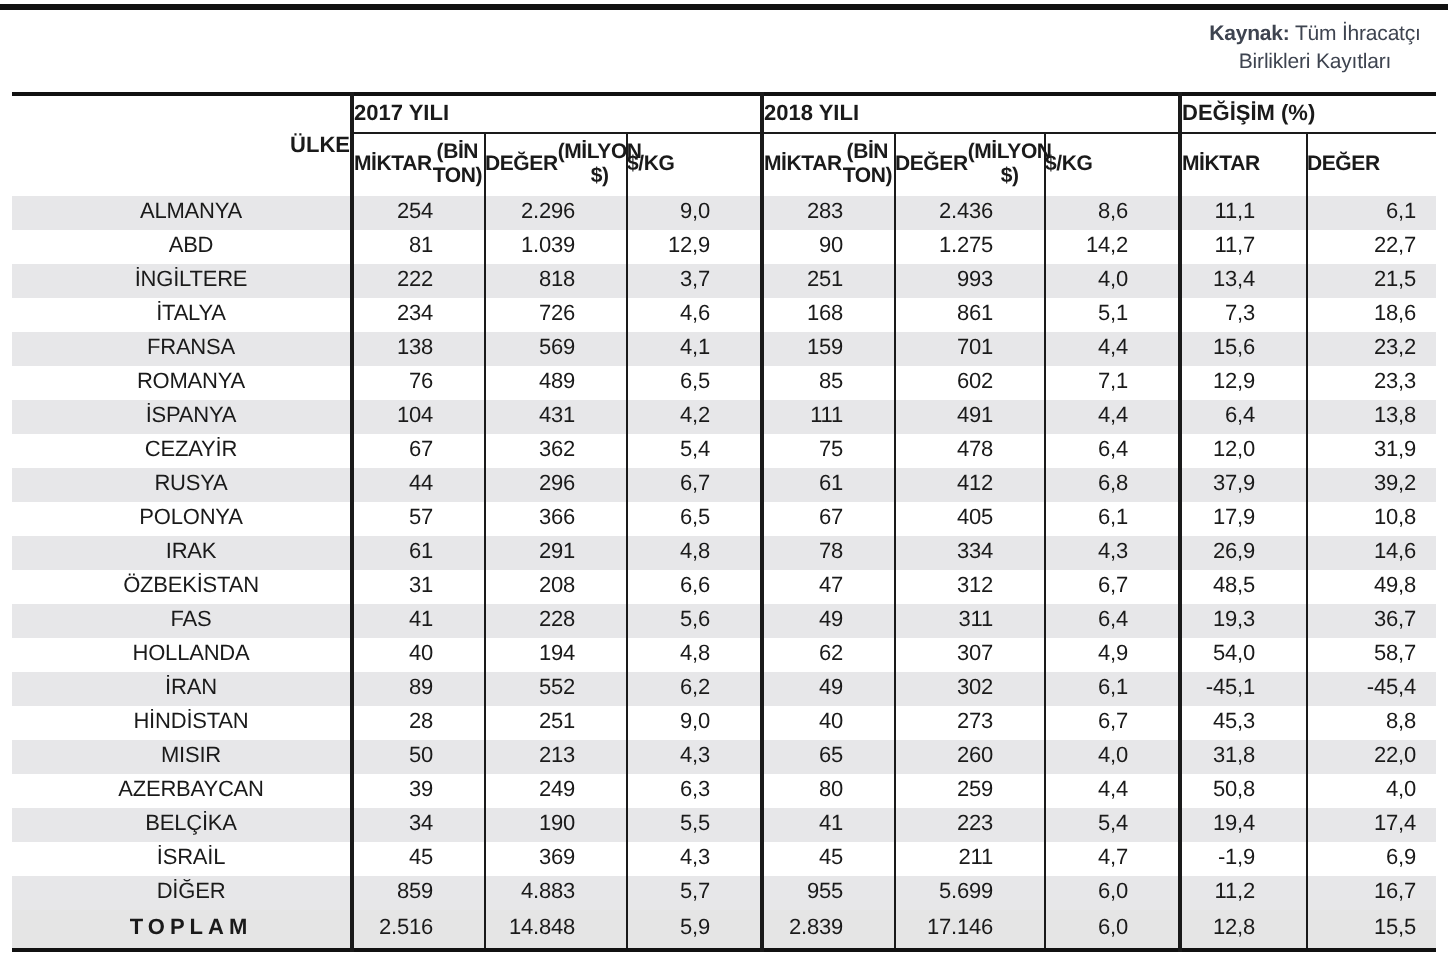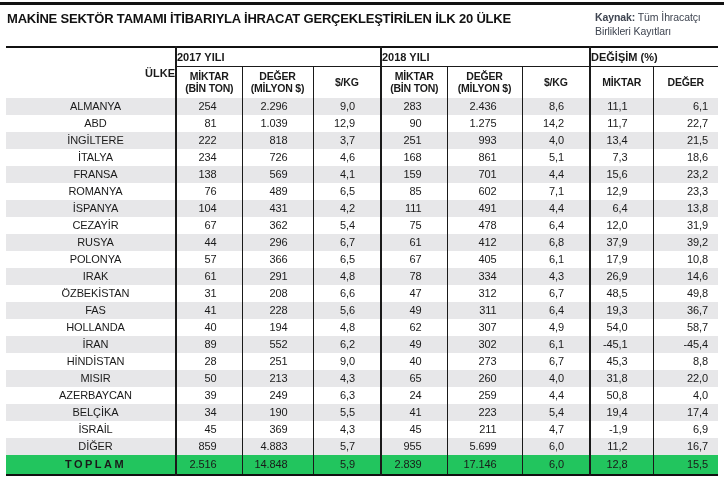--- a/index.html
+++ b/index.html
@@ -4,54 +4,53 @@
 <style>
   * { margin:0; padding:0; box-sizing:border-box; }
   body { background:#ffffff; font-family:"Liberation Sans","DejaVu Sans",sans-serif; color:#1a1a1a; }
   .page { width:724px; height:481px; background:#fff; overflow:hidden; position:relative; }
 
   .topbar { height:3px; background:#111; margin:2px 0 0 0; }
 
   .masthead { display:flex; justify-content:space-between; align-items:flex-start; padding:6px 4px 7px 7px; }
   .title { font-size:13px; font-weight:700; letter-spacing:-0.2px; color:#111; line-height:1.2; }
   .subtitle { font-size:11px; color:#222; margin-top:3px; letter-spacing:-0.1px; }
-  .source { font-size:10.5px; color:#3e4450; text-align:left; line-height:1.32; max-width:125px; letter-spacing:-0.1px; }
+  .source { font-size:10.5px; color:#3e4450; text-align:center; line-height:1.32; max-width:125px; letter-spacing:-0.1px; }
   .source b { font-weight:700; }
 
   table.data { border-collapse:collapse; table-layout:fixed; width:712px; margin-left:6px;
                border-top:2px solid #111; border-bottom:2px solid #111; }
   thead th { font-weight:700; vertical-align:middle; }
   th.group { font-size:11px; height:20px; border-bottom:1px solid #1a1a1a; text-align:left; }
   th.sub   { font-size:10.5px; height:31px; text-align:center; letter-spacing:-0.2px; }
   th.ulke  { font-size:11px; text-align:right; padding-left:10px; vertical-align:middle; }
-  .subhead { display:flex; flex-direction:column; justify-content:center; align-items:center; height:100%; line-height:1.15; }
+  .subhead { display:flex; flex-direction:row; align-items:center; height:100%; line-height:1.15; }
   .subhead span:empty { display:none; }
 
   .b2 { border-left:2px solid #1a1a1a; }
   .b1 { border-left:1px solid #1a1a1a; }
 
   tbody td { font-size:11px; height:17px; line-height:17px; white-space:nowrap; letter-spacing:-0.1px; }
   td.c-country { text-align:center; padding-left:10px; }
   td.c-num  { text-align:right; padding-right:25px; }
   td.c-last { padding-right:10px; }
   tbody tr:nth-child(odd) { background:#e7e7e9; }
-  tbody tr.total { background:#22c55e;margin-top:36px; }
+  tbody tr.total { background:#e5e5e5;margin-top:36px; }
   tbody tr.total td { height:19px; line-height:19px; }
   tbody tr.total td.c-country { font-weight:700; letter-spacing:2.5px; }
 </style>
 </head>
 <body>
 
 <div class="page">
 
   <div class="topbar"></div>
 
   <div class="masthead">
     <div>
-      <div class="title">MAKİNE SEKTÖR TAMAMI İTİBARIYLA İHRACAT GERÇEKLEŞTİRİLEN İLK 20 ÜLKE</div>
     </div>
     <div class="source">
       <b>Kaynak:</b>
       <span>Tüm İhracatçı Birlikleri Kayıtları</span>
     </div>
   </div>
 
   <table class="data">
     <colgroup>
       <col style="width:170px">
@@ -304,21 +303,21 @@
           <td class="c-num b1">260</td>
           <td class="c-num b1">4,0</td>
           <td class="c-num b2">31,8</td>
           <td class="c-num b1 c-last">22,0</td>
         </tr>
         <tr>
           <td class="c-country">AZERBAYCAN</td>
           <td class="c-num b2">39</td>
           <td class="c-num b1">249</td>
           <td class="c-num b1">6,3</td>
-          <td class="c-num b2">24</td>
+          <td class="c-num b2">80</td>
           <td class="c-num b1">259</td>
           <td class="c-num b1">4,4</td>
           <td class="c-num b2">50,8</td>
           <td class="c-num b1 c-last">4,0</td>
         </tr>
         <tr>
           <td class="c-country">BELÇİKA</td>
           <td class="c-num b2">34</td>
           <td class="c-num b1">190</td>
           <td class="c-num b1">5,5</td>

